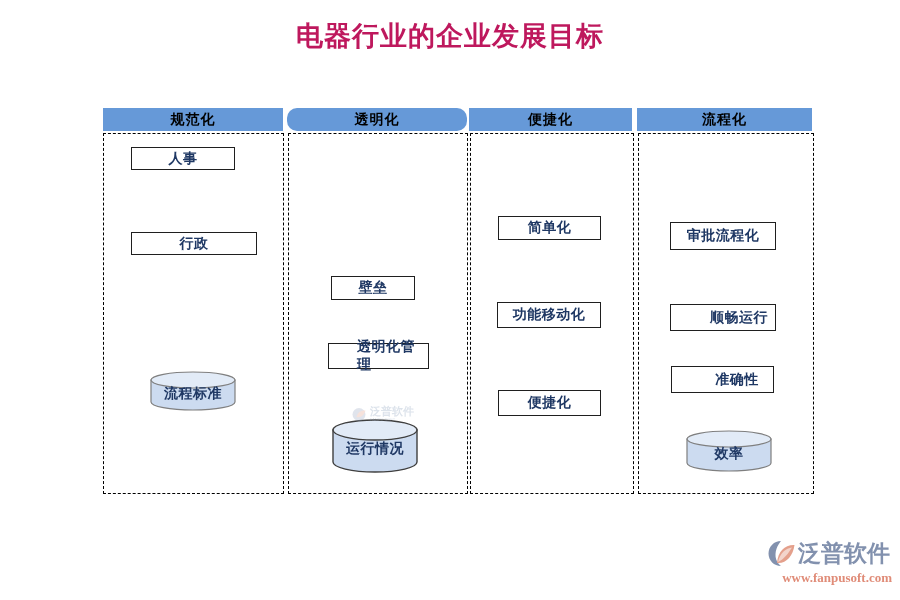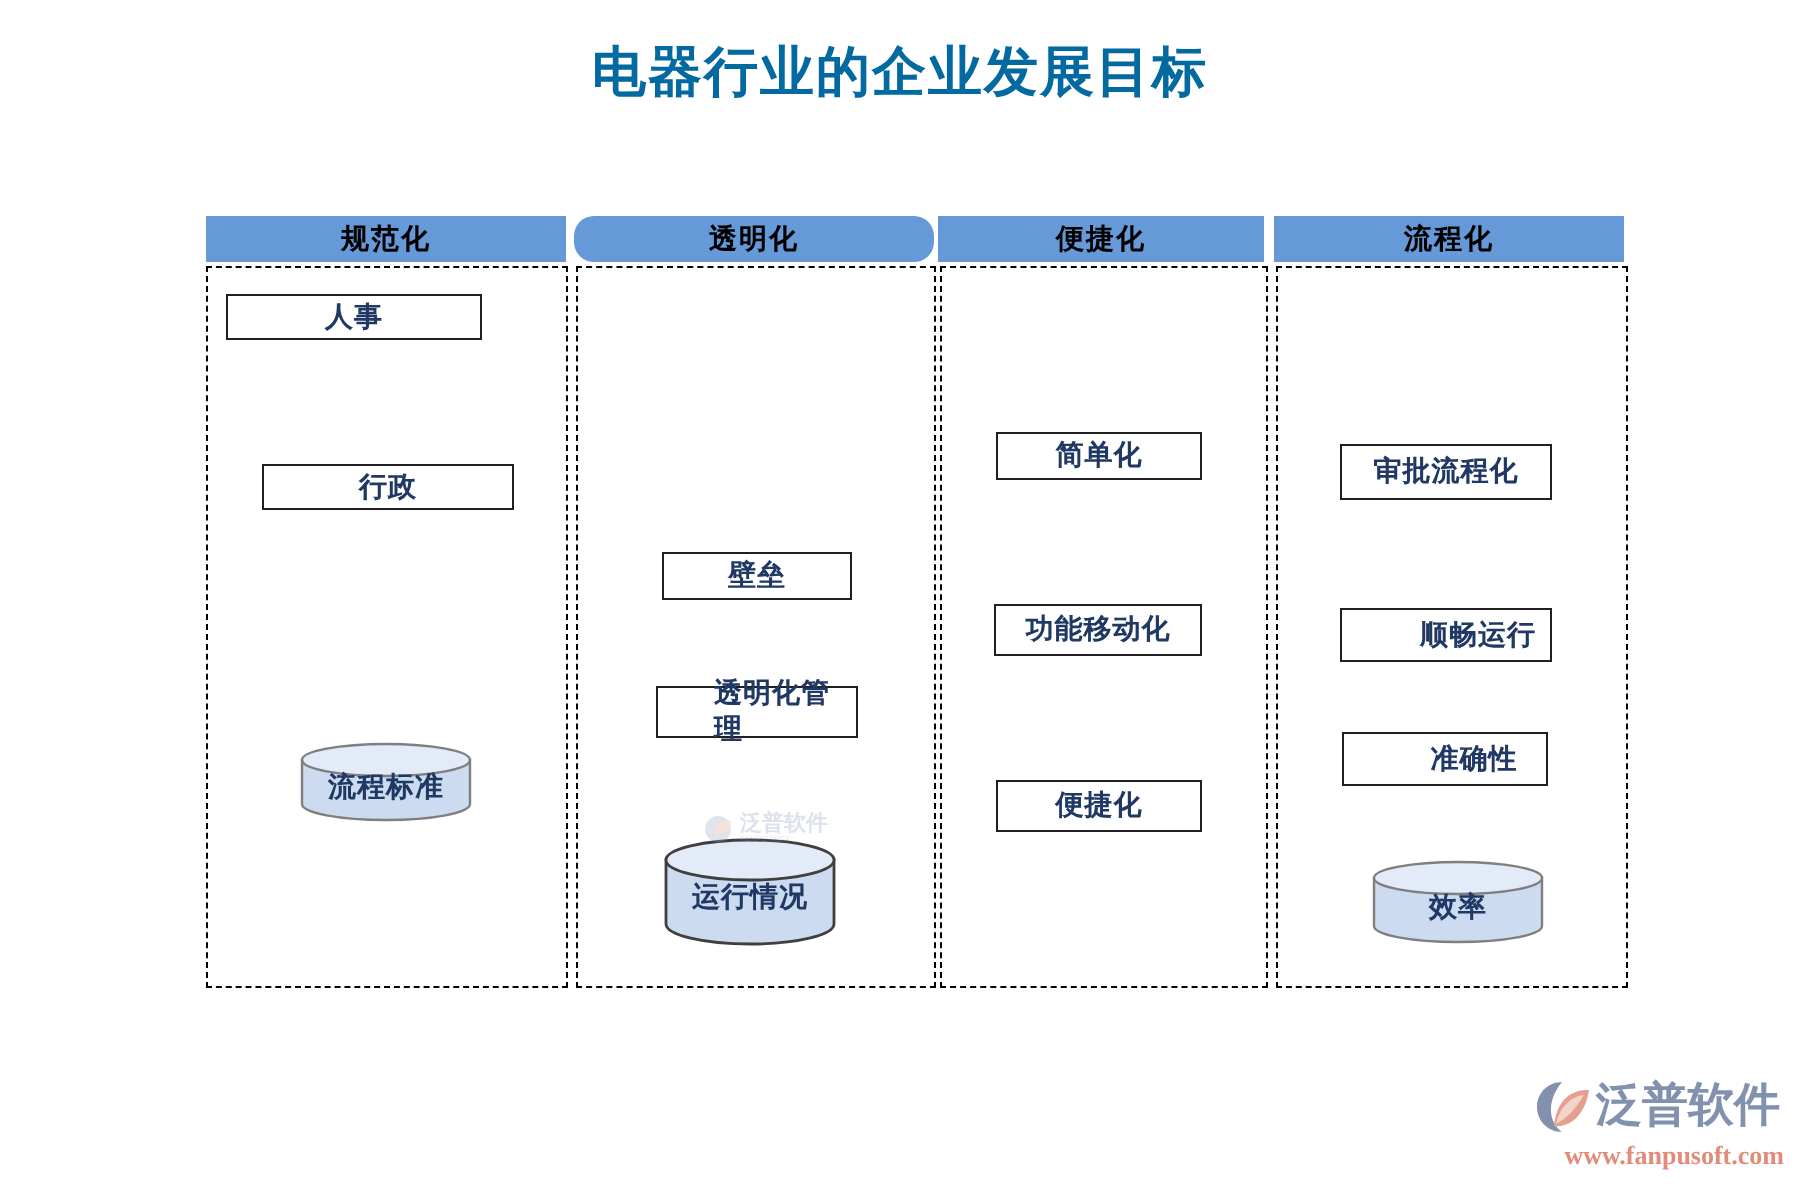--- a/index.html
+++ b/index.html
@@ -17,21 +17,21 @@
   }
 
   
   .page-title {
     position: absolute;
     left: 0; top: 18px;
     width: 900px;
     text-align: center;
     font-size: 27px;
     font-weight: bold;
-    color: #0369a1;
+    color: #be185d;
     letter-spacing: 1px;
     font-family: "DejaVu Sans", "Liberation Sans", sans-serif;
   }
 
   
   .col-header {
     position: absolute;
     height: 23px;
     background: #6699D8;
     color: #000000;
@@ -156,33 +156,33 @@
   <div class="col-header" style="left:103px; top:108px; width:180px;">规范化</div>
   <div class="col-header" style="left:287px; top:108px; width:180px;border-radius:10px;">透明化</div>
   <div class="col-header" style="left:469px; top:108px; width:163px;">便捷化</div>
   <div class="col-header" style="left:637px; top:108px; width:175px;">流程化</div>
 
   <div class="col-body" style="left:103px; width:181px;"></div>
   <div class="col-body" style="left:288px; width:180px;"></div>
   <div class="col-body" style="left:470px; width:164px;"></div>
   <div class="col-body" style="left:638px; width:176px;"></div>
 
-  <div class="node-rect" style="left:113px; top:147px; width:128px; height:23px;">人事</div>
+  <div class="node-rect" style="left:131px; top:147px; width:104px; height:23px;">人事</div>
   <div class="node-rect" style="left:131px; top:232px; width:126px; height:23px;">行政</div>
 
   <div class="node-cyl" style="left:150px; top:371px; width:86px; height:40px;">
     <svg viewBox="0 0 86 40" preserveAspectRatio="none">
       <path d="M1,9 L1,31 A42,8 0 0 0 85,31 L85,9 Z" fill="#CCDBF0" stroke="#7F7F7F" stroke-width="1.2"></path>
       <ellipse cx="43" cy="9" rx="42" ry="8" fill="#E2EBF7" stroke="#7F7F7F" stroke-width="1.2"></ellipse>
     </svg>
     <div class="cyl-label" style="top:14px;">流程标准</div>
   </div>
 
 
-  <div class="node-rect" style="left:331px; top:276px; width:95px; height:24px;">壁垒</div>
+  <div class="node-rect" style="left:331px; top:276px; width:84px; height:24px;">壁垒</div>
   <div class="node-rect" style="left:328px; top:343px; width:101px; height:26px;padding-left:28px;">透明化管理</div>
 
   <div class="node-cyl" style="left:332px; top:419px; width:86px; height:54px;">
     <svg viewBox="0 0 86 54" preserveAspectRatio="none">
       <path d="M1,11 L1,43 A42,10 0 0 0 85,43 L85,11 Z" fill="#CCDBF0" stroke="#3F3F3F" stroke-width="1.4"></path>
       <ellipse cx="43" cy="11" rx="42" ry="10" fill="#E2EBF7" stroke="#3F3F3F" stroke-width="1.4"></ellipse>
     </svg>
     <div class="cyl-label" style="top:21px;">运行情况</div>
   </div>
 

